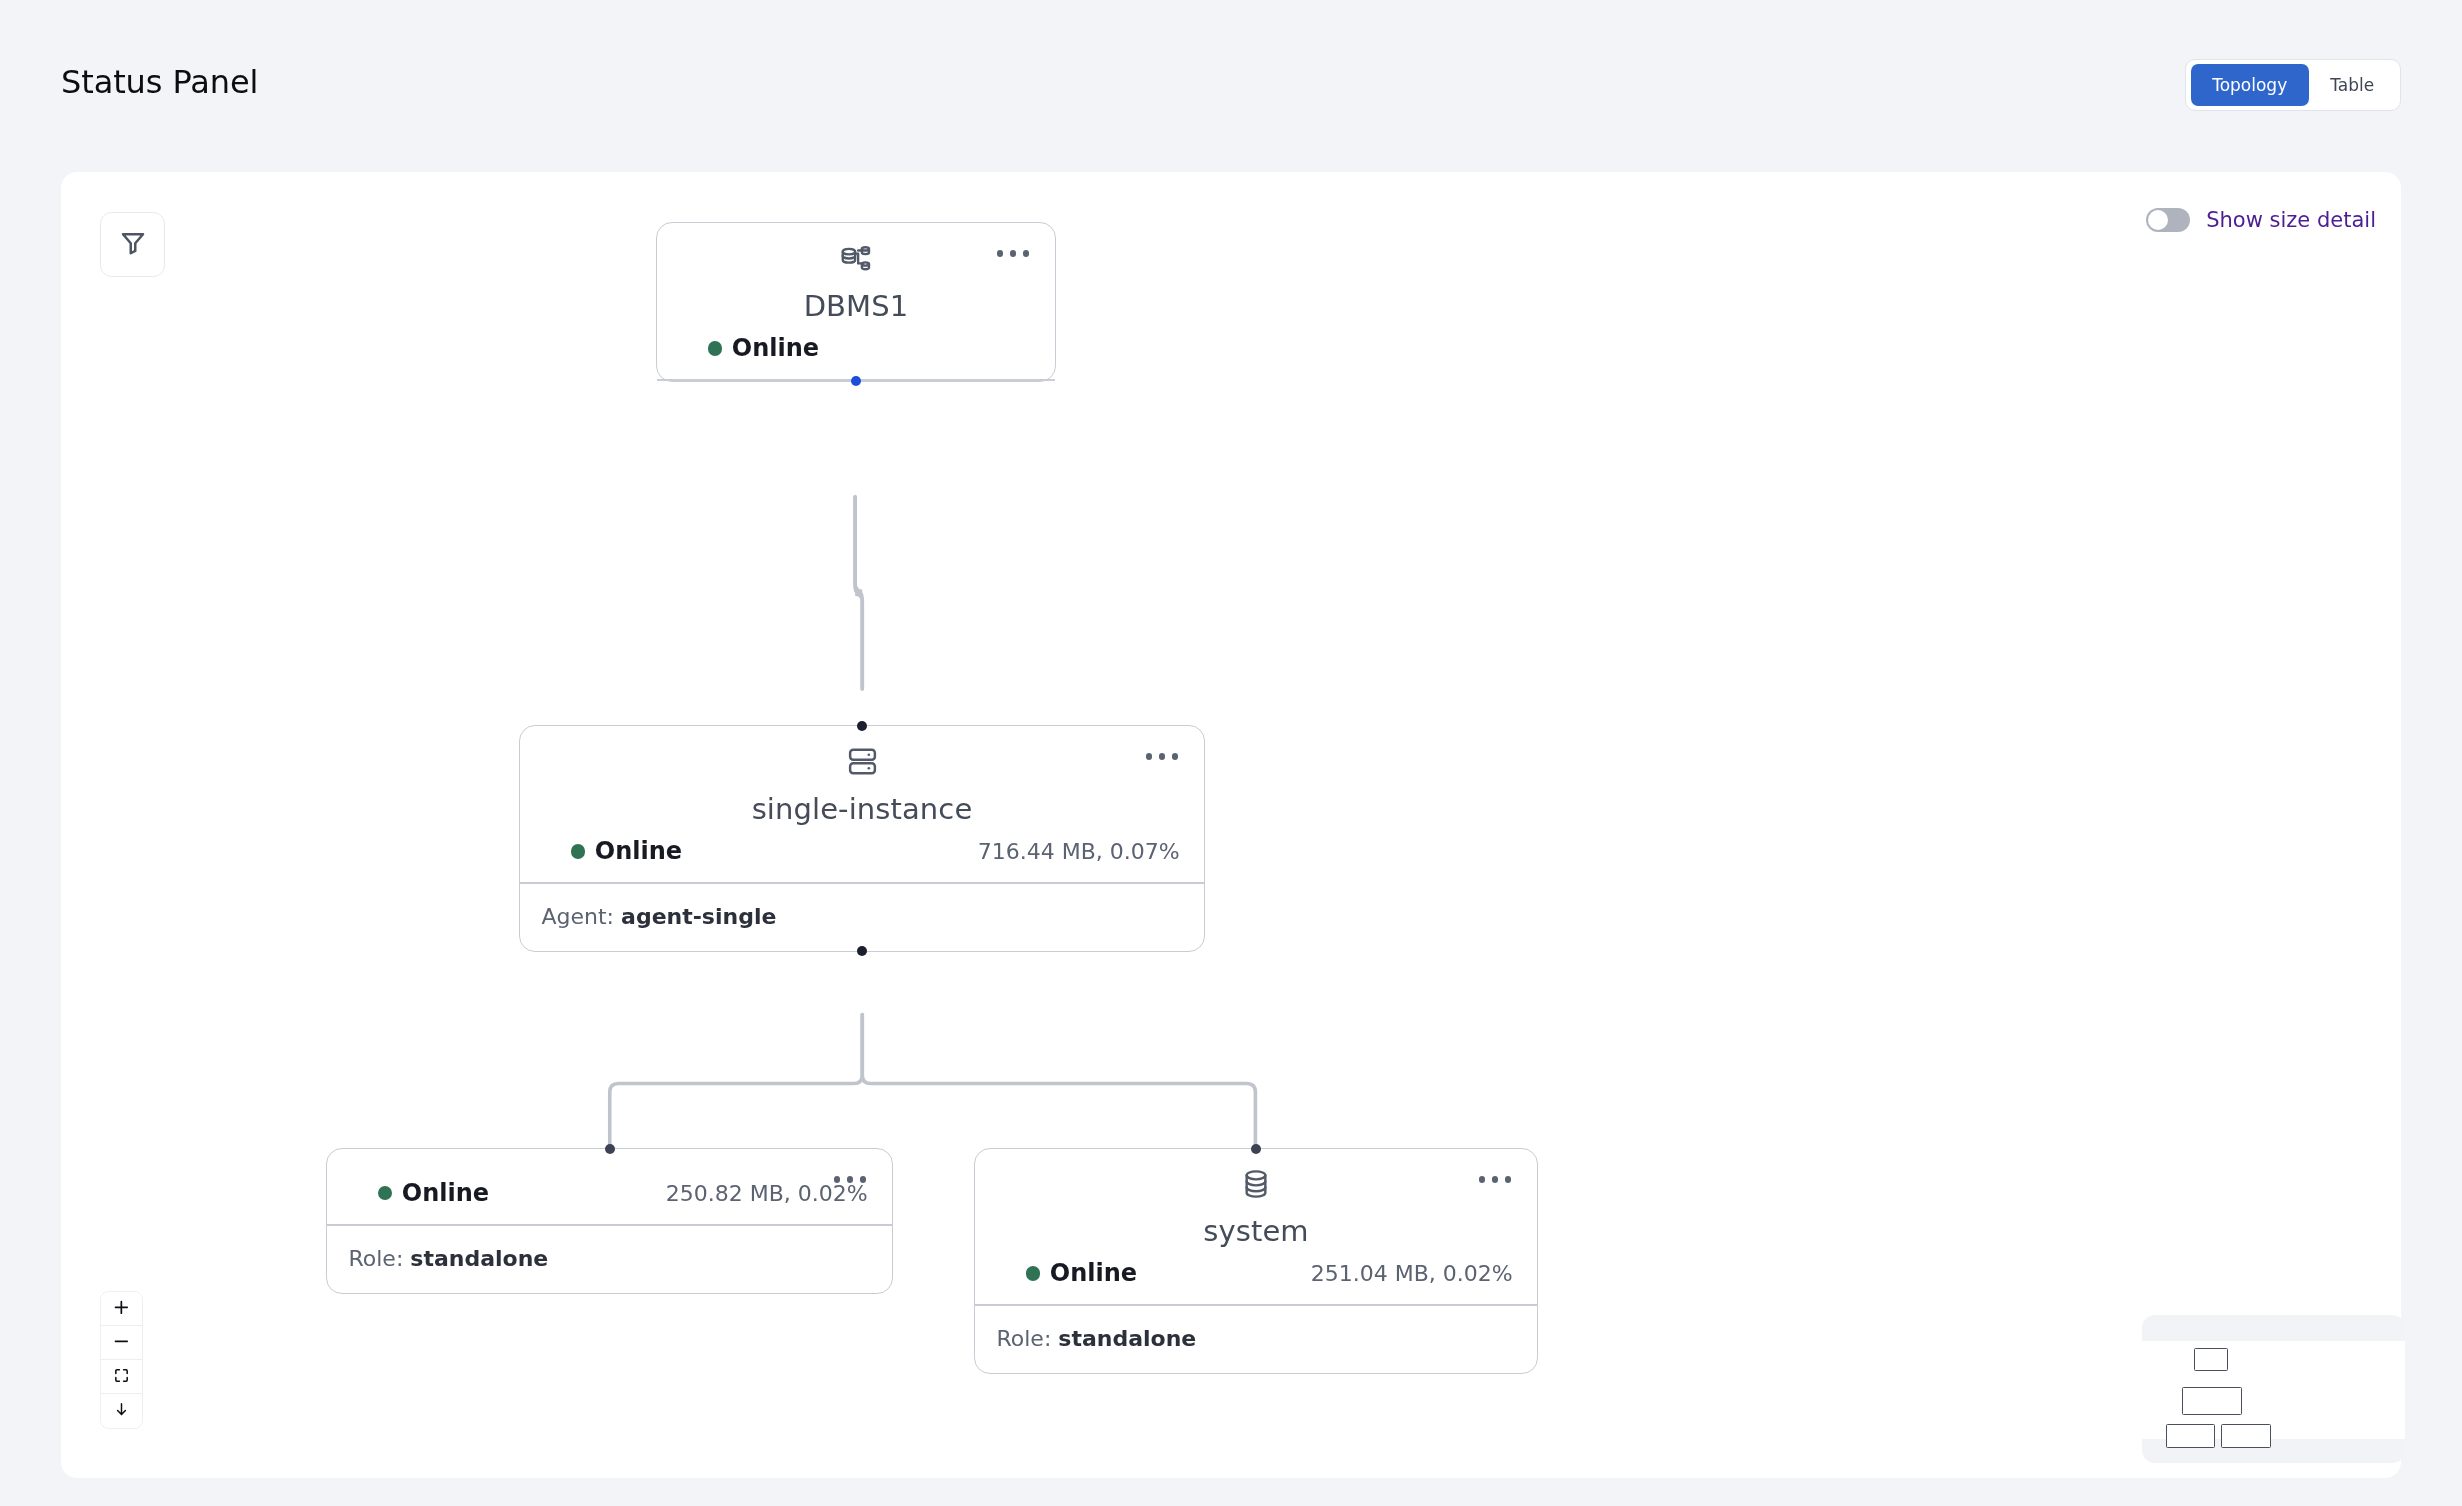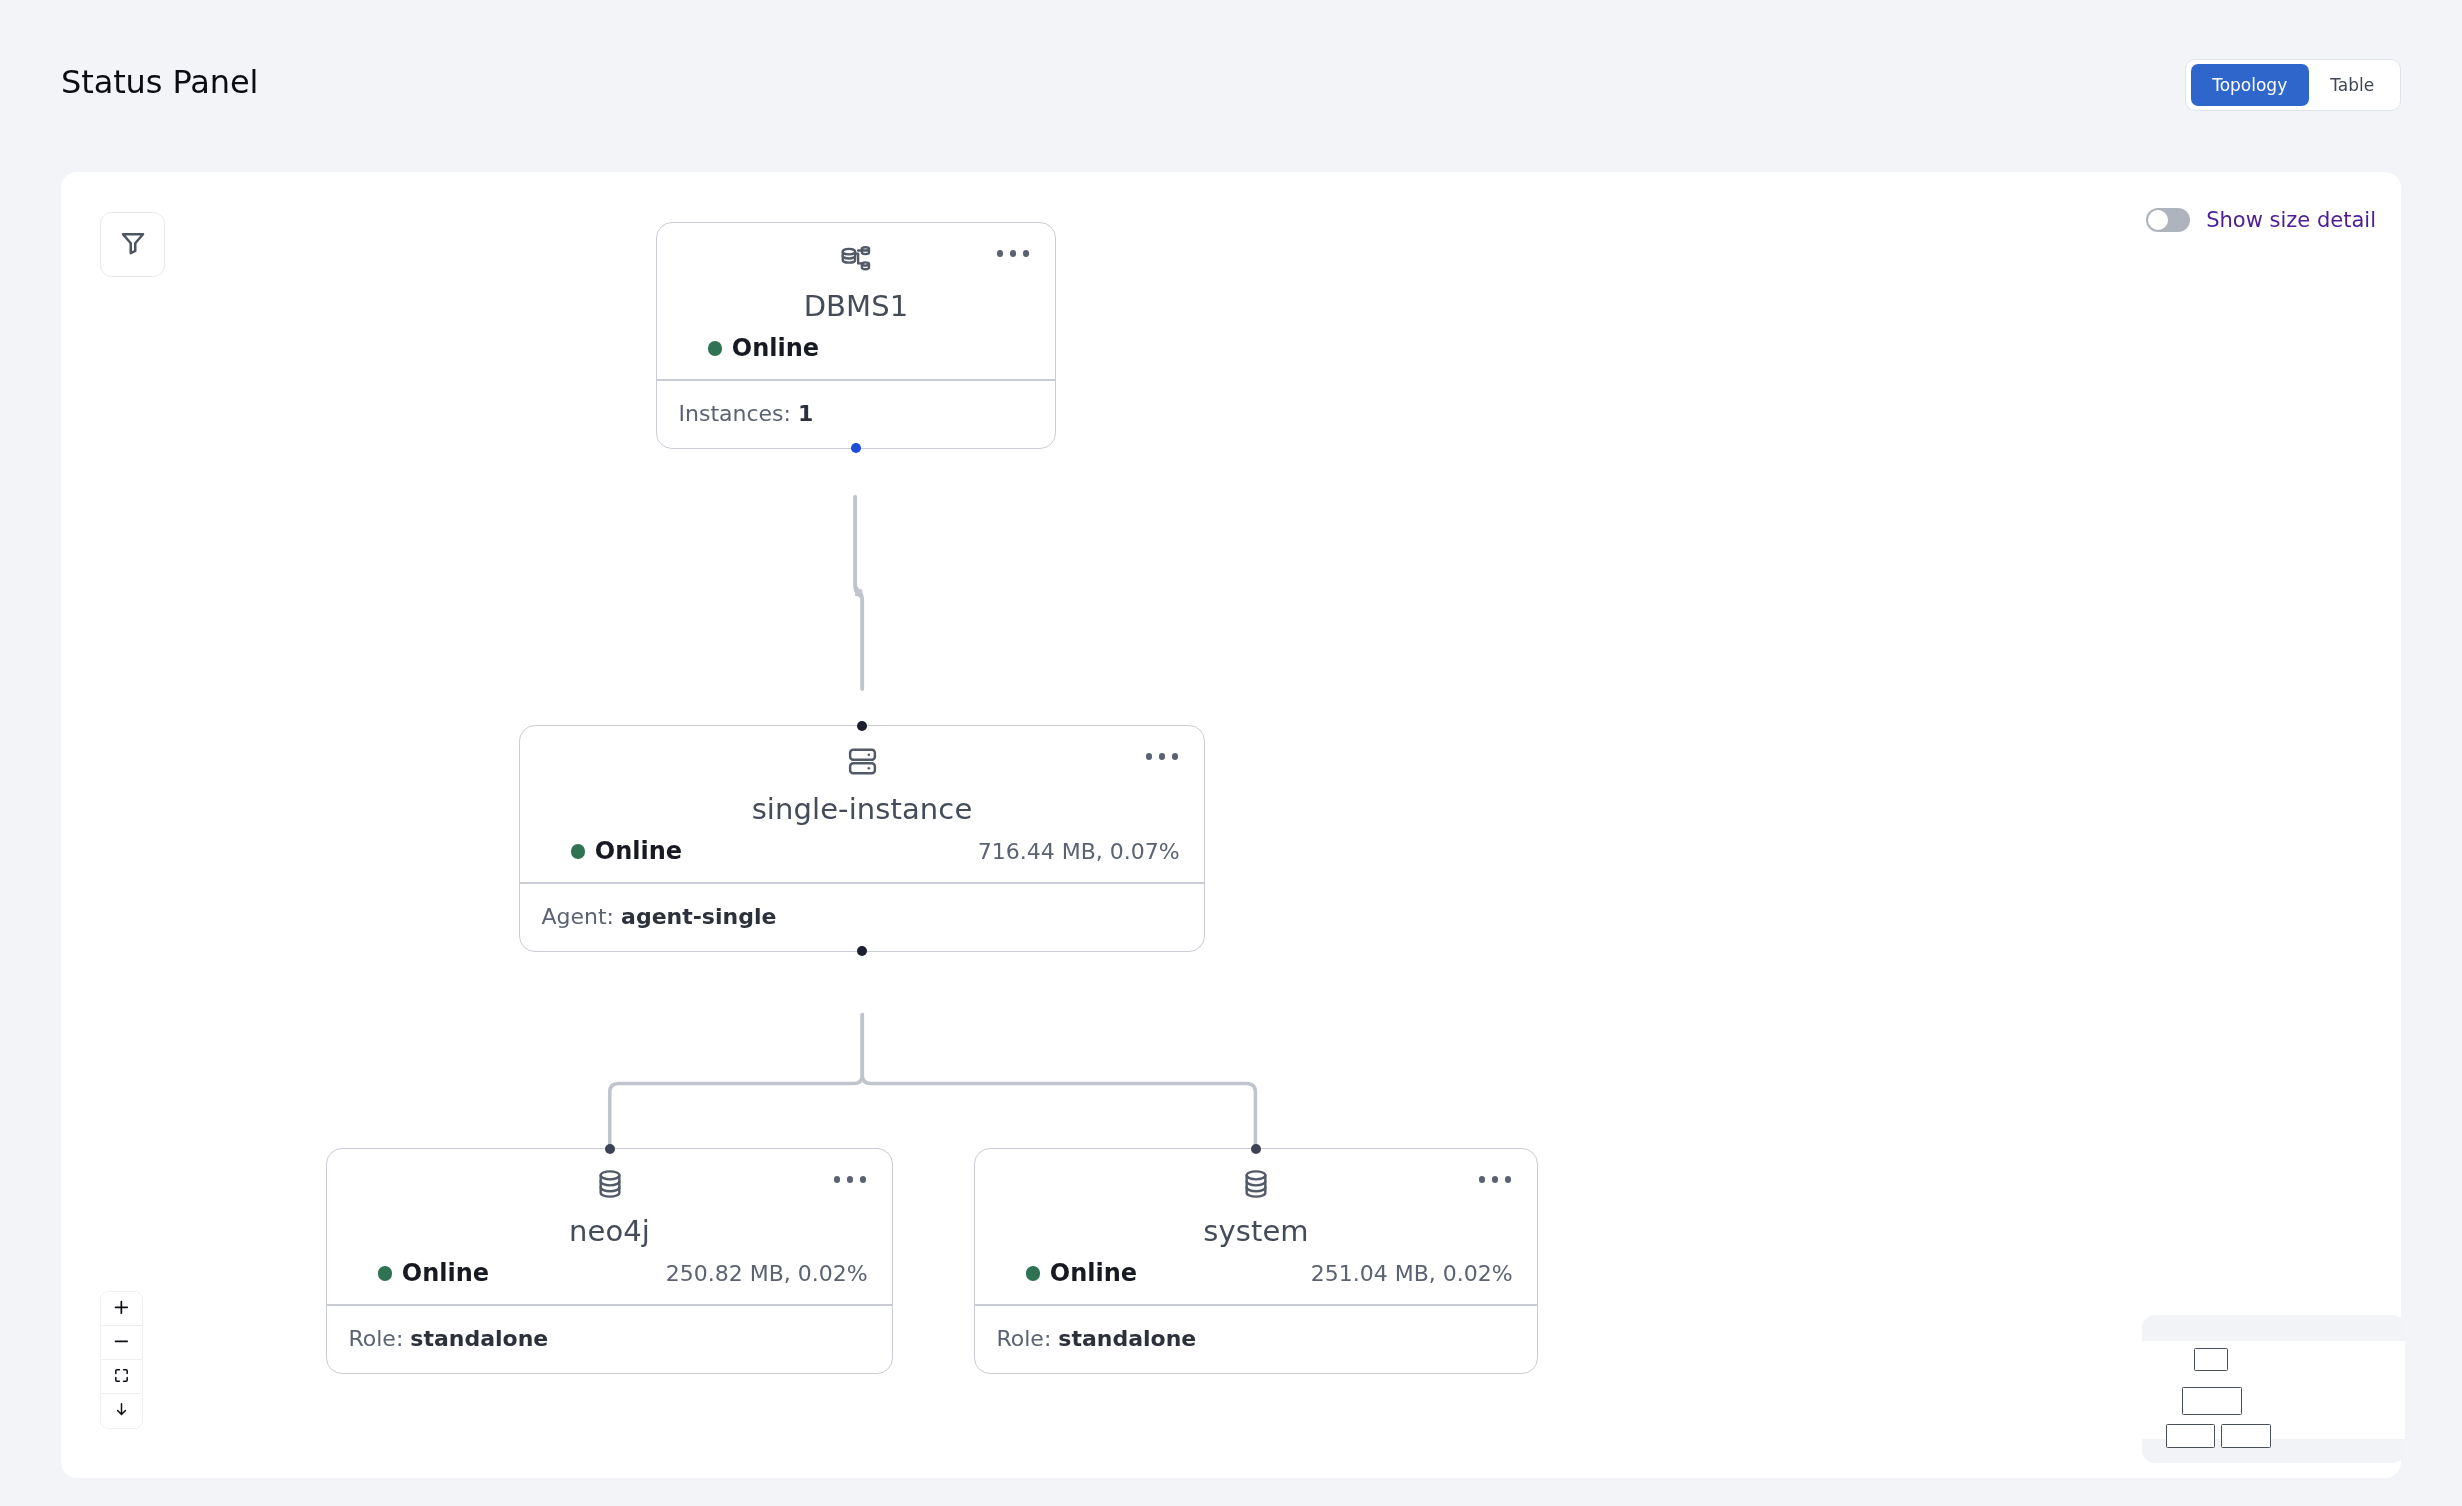--- a/index.html
+++ b/index.html
@@ -203,26 +203,20 @@
       </div>
       <div class="node-status-row">
         <span class="status">
           <span class="status-dot"></span>
           <span class="status-label">Online</span>
         </span>
         <span class="node-size"></span>
       </div>
     </div>
     <div class="node-divider"></div>
-    <div class="node-body">
-      <div class="detail-row">
-        <span>Instances:</span>
-        <span class="val"> 1</span>
-      </div>
-    </div>
     <span class="handle blue" style="left:50%; top:100%;"></span>
   </div>
 
   <div class="node" style="left:519px; top:689px; width:686px;margin-top:36px;">
     <div class="node-head">
       <div class="node-title-row">
         <span class="node-icon">
           <svg width="33" height="33" viewBox="0 0 24 24" fill="none" stroke="#525a68" stroke-width="1.8" stroke-linecap="round" stroke-linejoin="round">
             <rect x="3" y="3.5" width="18" height="7.2" rx="2.2"></rect>
             <rect x="3" y="13.3" width="18" height="7.2" rx="2.2"></rect>
@@ -251,31 +245,20 @@
         <span>Agent:</span>
         <span class="val"> agent-single</span>
       </div>
     </div>
     <span class="handle dark" style="left:50%; top:0%;"></span>
     <span class="handle dark" style="left:50%; top:100%;"></span>
   </div>
 
   <div class="node" style="left:326px; top:1148px; width:567px;">
     <div class="node-head">
-      <div class="node-title-row">
-        <span class="node-icon">
-          <svg width="32" height="32" viewBox="0 0 24 24" fill="none" stroke="#525a68" stroke-width="1.8" stroke-linecap="round" stroke-linejoin="round">
-            <ellipse cx="12" cy="5.5" rx="7" ry="3"></ellipse>
-            <path d="M5 5.5v13c0 1.66 3.13 3 7 3s7-1.34 7-3v-13"></path>
-            <path d="M5 10c0 1.66 3.13 3 7 3s7-1.34 7-3"></path>
-            <path d="M5 14.4c0 1.66 3.13 3 7 3s7-1.34 7-3"></path>
-          </svg>
-        </span>
-        <span class="node-title">neo4j</span>
-      </div>
       <div class="node-menu">
         <i></i>
         <i></i>
         <i></i>
       </div>
       <div class="node-status-row">
         <span class="status">
           <span class="status-dot"></span>
           <span class="status-label">Online</span>
         </span>

